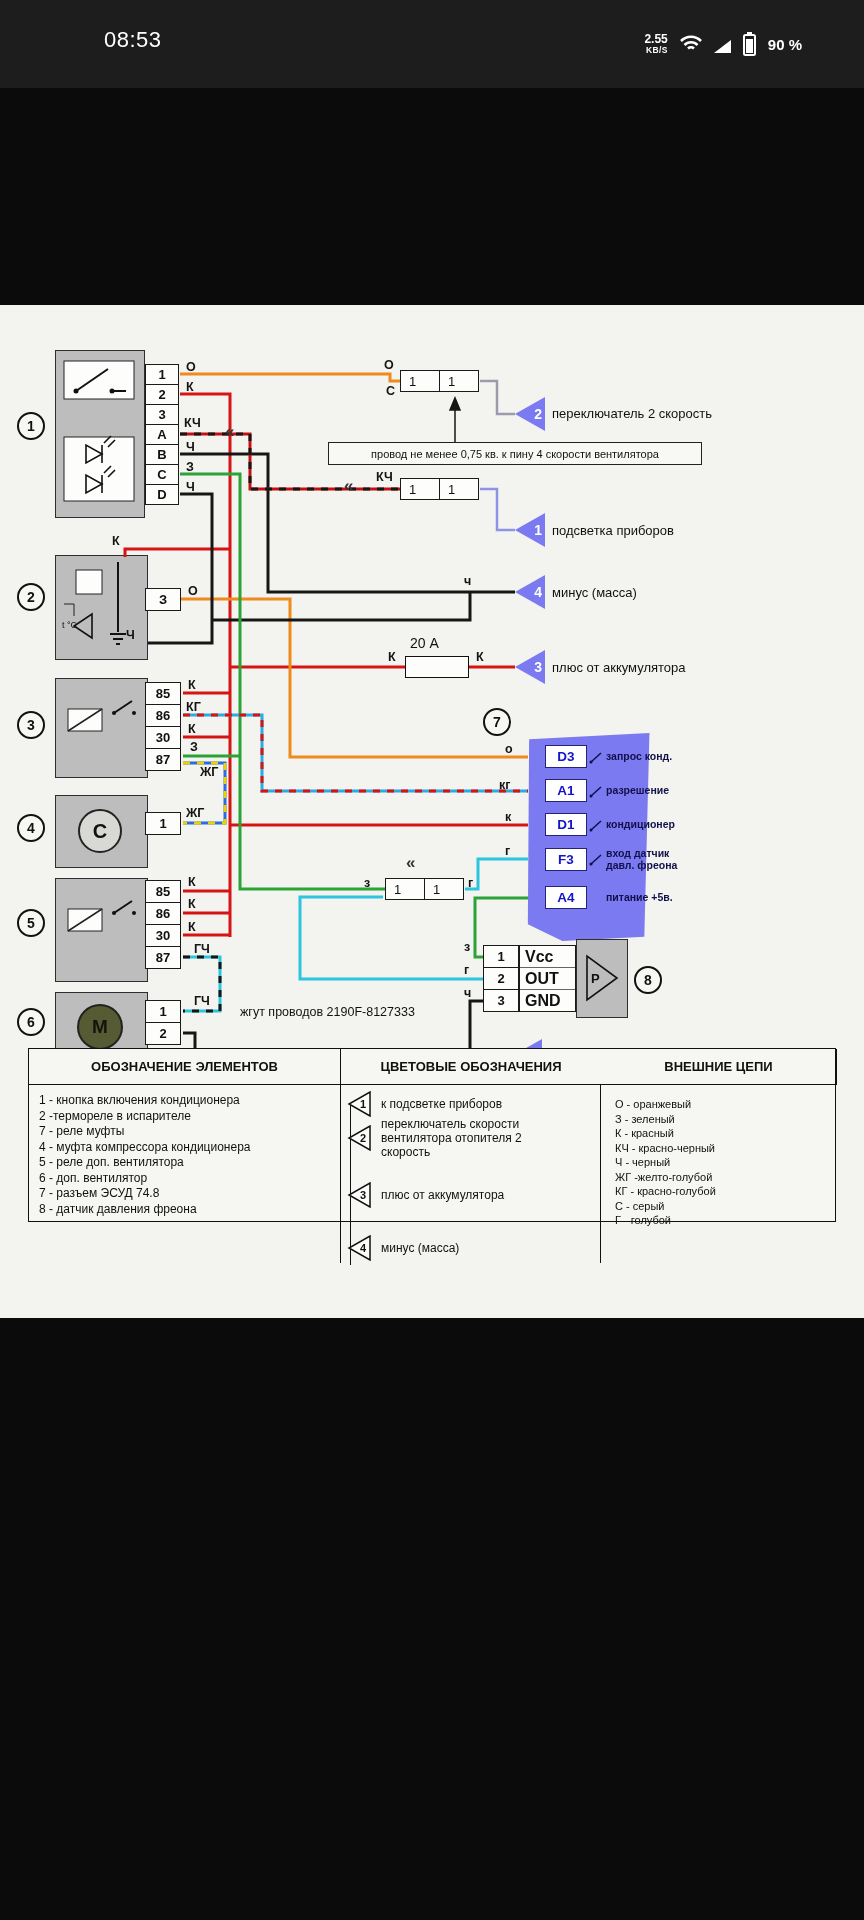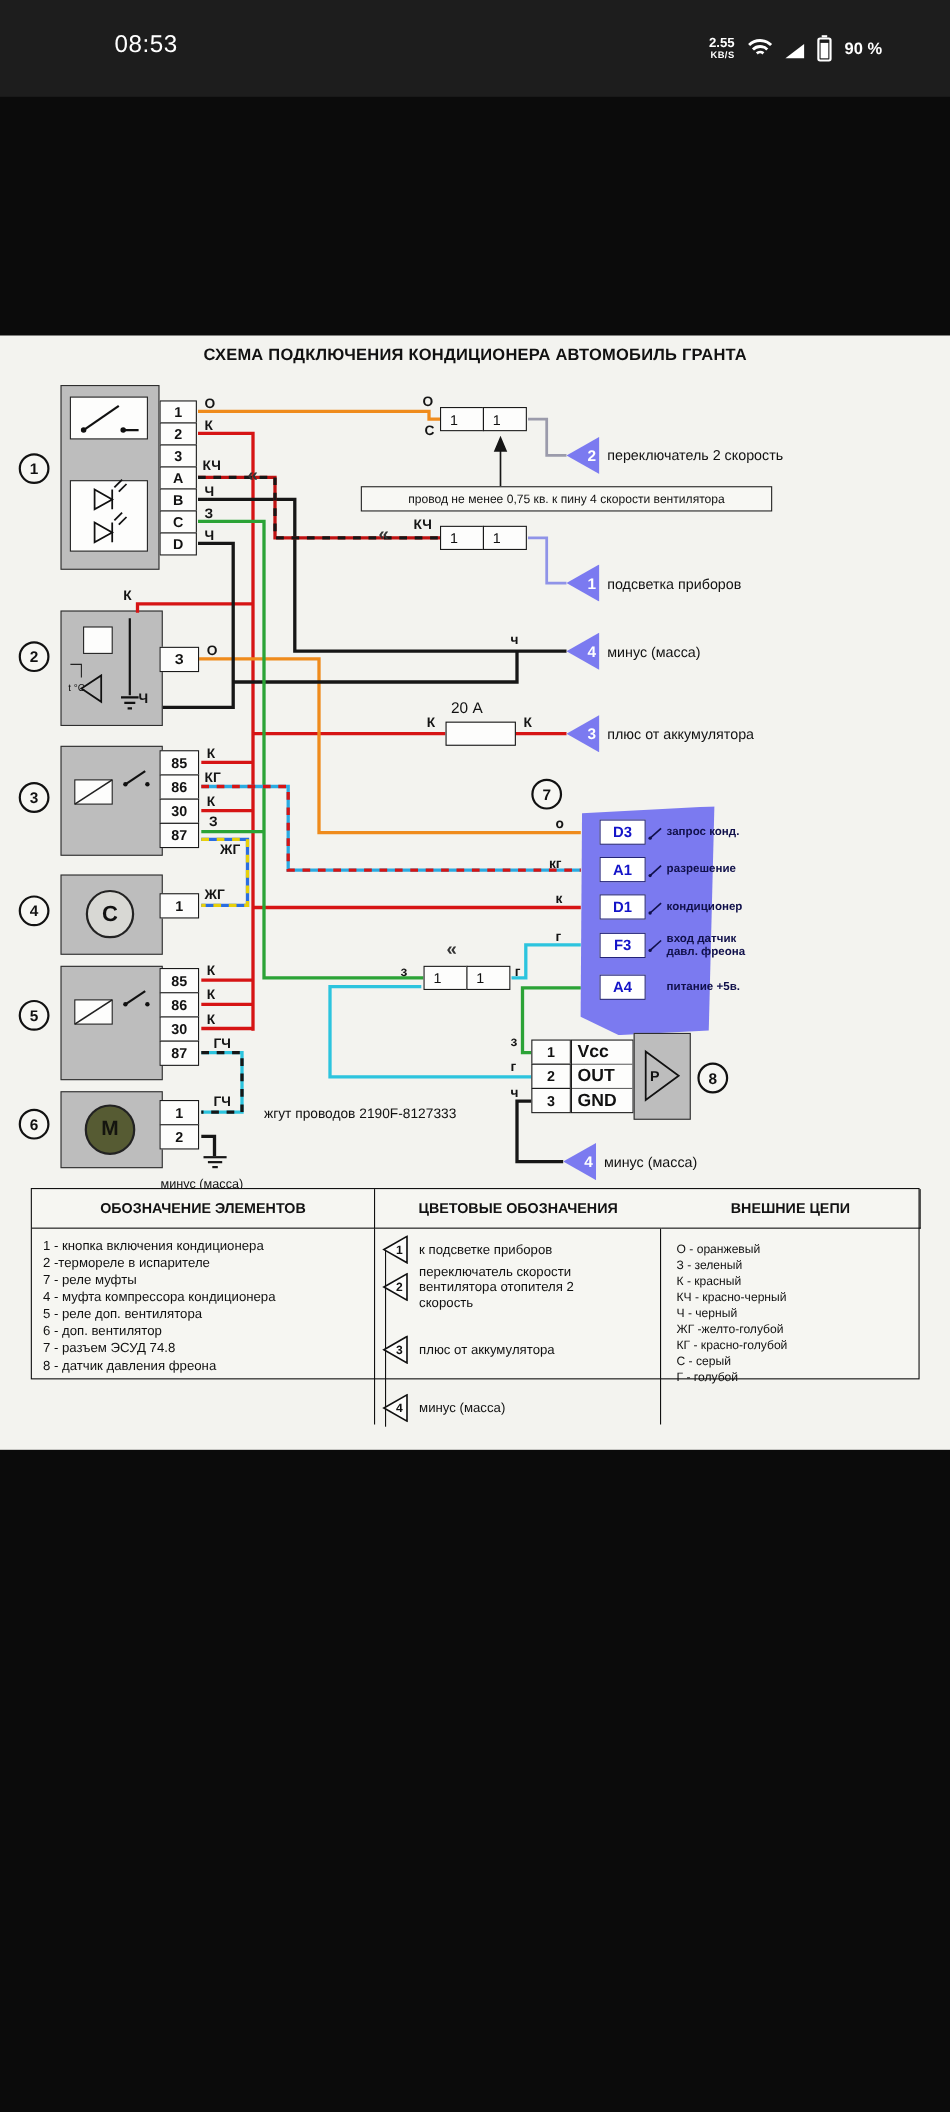--- a/index.html
+++ b/index.html
@@ -61,21 +61,21 @@
 
   
   .sigs{position:absolute;left:519px;top:640px;width:57px;height:67px;border:1px solid #1a1a1a;background:#fdfdfc;z-index:3;display:flex;flex-direction:column}
   .sig{flex:1;display:flex;align-items:center;padding-left:5px;font-size:16px;font-weight:600;border-bottom:1px solid #666}
   .sig:last-child{border-bottom:none}
   .p-box{position:absolute;left:576px;top:634px;width:52px;height:79px;background:#bdbdbd;border:1px solid #2e2e2e;z-index:3}
   .circle-c{position:absolute;left:78px;top:504px;width:44px;height:44px;border:2px solid #222;border-radius:50%;background:#d8d8d4;display:flex;align-items:center;justify-content:center;font-size:20px;font-weight:700;z-index:3}
   .circle-m{position:absolute;left:77px;top:699px;width:46px;height:46px;border:2px solid #222;border-radius:50%;background:#565b33;color:#14140f;display:flex;align-items:center;justify-content:center;font-size:19px;font-weight:700;z-index:3}
 
   
-  .legend{position:absolute;left:28px;top:775px;width:808px;height:174px;border:1.5px solid #111;display:grid;grid-template-columns:312px 260px 236px;grid-template-rows:36px 1fr;z-index:5;background:#f6f6f2}
+  .legend{position:absolute;left:28px;top:743px;width:808px;height:174px;border:1.5px solid #111;display:grid;grid-template-columns:312px 260px 236px;grid-template-rows:36px 1fr;z-index:5;background:#f6f6f2}
   .lg-h{border-bottom:1.5px solid #111;border-right:1.5px solid #111;display:flex;align-items:center;justify-content:center;font-weight:700;font-size:13px;text-align:center}
   .lg-h.last{border-right:none}
   .lg-b{border-right:1.5px solid #111;position:relative}
   .lg-b.last{border-right:none}
   .lg-el{padding:8px 8px 0 10px;font-size:12px;line-height:15.5px}
   .lg-co{padding:12px 6px 0 14px;font-size:11px;line-height:14.5px}
   .cir-body{position:relative;padding-top:6px}
   .cir-vline{position:absolute;left:9px;top:20px;height:160px;border-left:1.5px solid #111}
   .cir-row{display:flex;align-items:center;padding-left:6px;position:relative}
   .cir-row:nth-child(2){min-height:30px}
@@ -107,21 +107,20 @@
       </svg>
       <div class="sig-tri"></div>
       <div class="batt">
           <div class="lvl"></div>
         </div>
       <span class="pct">90 %</span>
     </div>
   </header>
 
   <main class="sheet">
-    <h1 class="title">СХЕМА ПОДКЛЮЧЕНИЯ КОНДИЦИОНЕРА АВТОМОБИЛЬ ГРАНТА</h1>
 
     <svg id="wires" width="864" height="1013" viewBox="0 0 864 1013">
       <g stroke="#d61414" stroke-width="3" fill="none">
         <polyline points="180,89 230,89 230,632"></polyline>
         <polyline points="230,244 125,244 125,252"></polyline>
         <polyline points="230,362 405,362"></polyline>
         <polyline points="468,362 515,362"></polyline>
         <polyline points="230,388 183,388"></polyline>
         <polyline points="230,432 183,432"></polyline>
         <polyline points="230,520 528,520"></polyline>

